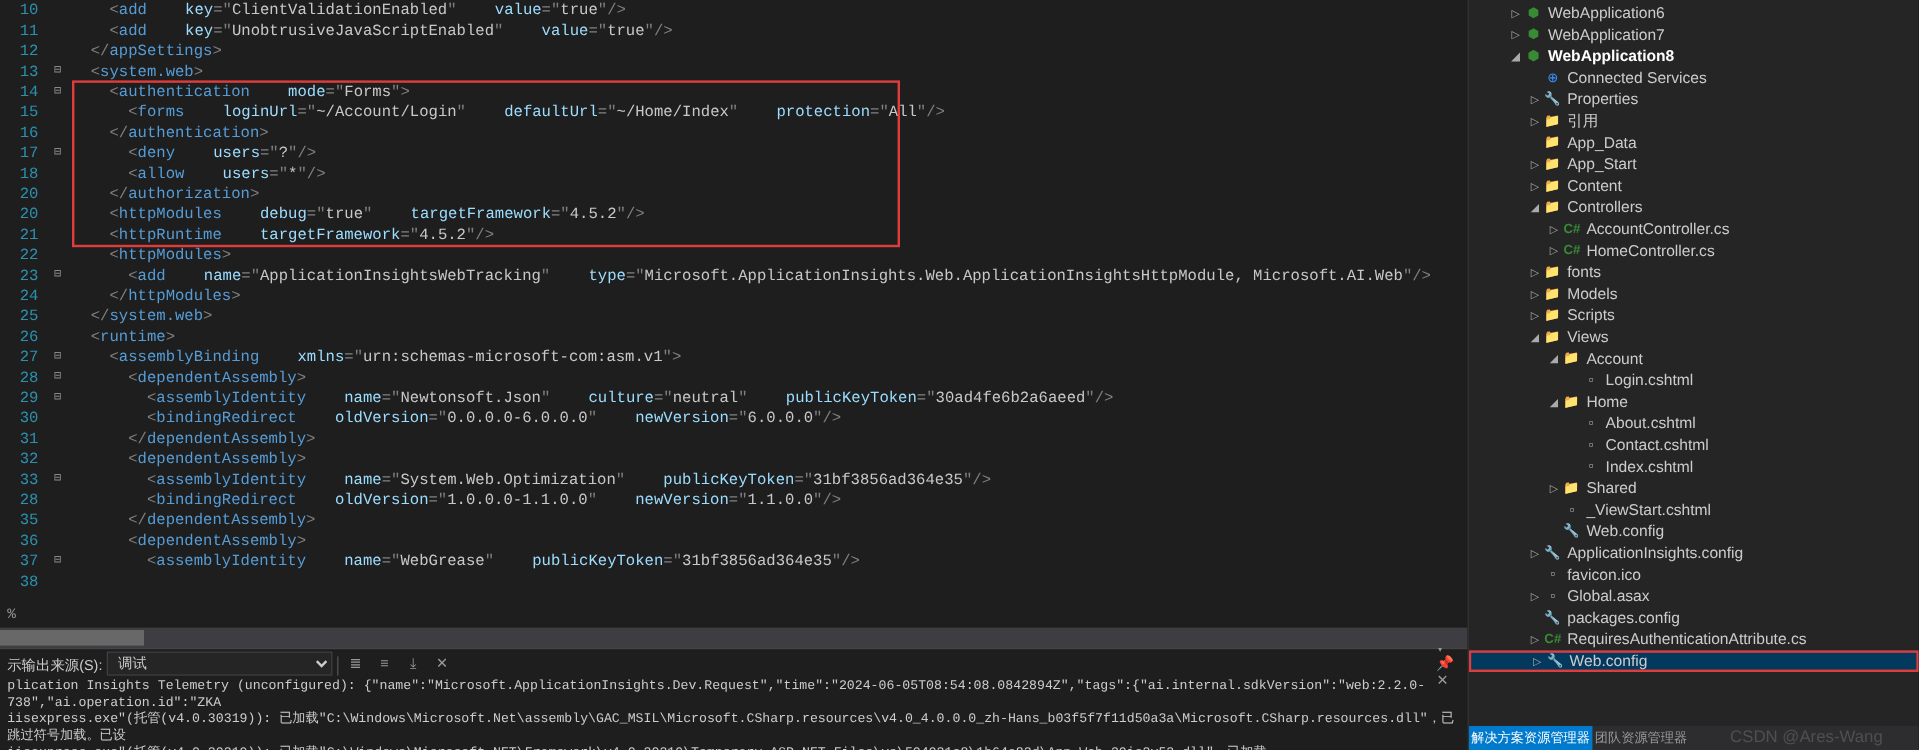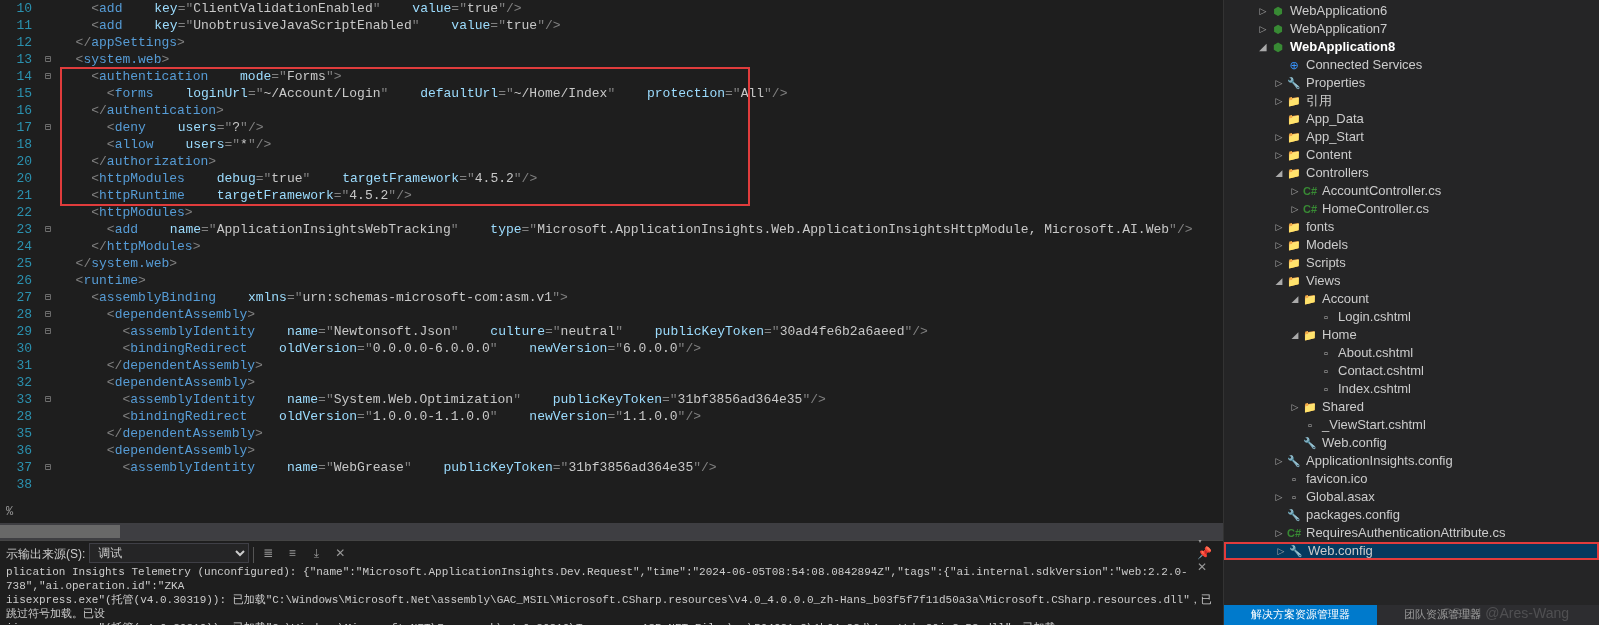--- a/index.html
+++ b/index.html
@@ -16,39 +16,39 @@
 .highlight-box { position: absolute; border: 2px solid #e03c3c; left: 60px; top: 67px; width: 690px; height: 139px; pointer-events: none; }
 .tag { color: #569cd6; }
 .attr { color: #9cdcfe; margin-left: 24px; }
 .str { color: #c8c8c8; }
 .punct { color: #808080; }
 .scrollbar-h { height: 17px; background: #3e3e42; position: relative; }
 .scrollbar-h::after { content: ""; position: absolute; left: 0; top: 2px; width: 120px; height: 13px; background: #686868; }
 .status-line { height: 18px; background: #1e1e1e; color: #999; font-size: 12px; padding: 0 6px; }
 .output-panel { height: 85px; border-top: 1px solid #444; background: #1e1e1e; display: flex; flex-direction: column; }
 .output-header { display: flex; align-items: flex-end; height: 22px; padding: 0 6px; gap: 4px; font-family: 'Microsoft YaHei', sans-serif; font-size: 12px; color: #ccc; }
-.output-header select { background: #252526; color: #ccc; border: 1px solid #3f3f46; font-size: 12px; padding: 1px 4px; width: 160px; }
+.output-header select { background: #252526; color: #ccc; border: 1px solid #3f3f46; font-size: 12px; padding: 1px 4px; width: 188px; }
 .output-header .icon-btn { width: 20px; height: 20px; display: inline-flex; align-items: center; justify-content: center; color: #999; cursor: pointer; }
 .output-body { flex: 1; padding: 2px 6px; font-size: 11px; color: #ccc; overflow: hidden; line-height: 14px; }
 .sidebar { width: 376px; background: #252526; color: #cccccc; font-family: 'Microsoft YaHei', Segoe UI, sans-serif; font-size: 13px; overflow-y: auto; border-left: 1px solid #333; position: relative; }
 .tree { padding: 2px 0; }
 .tree-item { display: flex; align-items: center; height: 18px; line-height: 18px; cursor: pointer; padding-right: 6px; }
 .tree-item.selected { background: #04395e; }
 .tree-item.active { font-weight: bold; color: #fff; }
 .expander { width: 14px; text-align: center; color: #aaa; font-size: 9px; }
 .icon { width: 16px; height: 16px; margin-right: 4px; display: inline-flex; align-items: center; justify-content: center; font-size: 11px; }
 .icon.csharp { color: #388a34; font-weight: bold; }
 .icon.folder { color: #dcb67a; }
 .icon.config { color: #6d6d6d; }
 .icon.file { color: #bbb; }
 .icon.proj { color: #388a34; }
 .icon.global { color: #3794ff; }
 .highlight-file { border: 2px solid #e03c3c; }
 .bottom-tabs { position: absolute; bottom: 0; left: 0; right: 0; height: 20px; background: #2d2d30; display: flex; font-family: 'Microsoft YaHei', sans-serif; font-size: 11px; color: #999; }
-.bottom-tabs .tab { padding: 2px 27px; cursor: pointer; }
+.bottom-tabs .tab { padding: 2px 2px; cursor: pointer; }
 .bottom-tabs .tab.active { background: #007acc; color: #fff; }
 .watermark { position: absolute; color: rgba(200,200,200,0.22); font-size: 14px; right: 30px; bottom: 4px; font-family: Arial; pointer-events: none; }
 </style>
 </head>
 <body>
 
 <div class="main-container">
   <div class="editor-panel">
     <div class="code-area">
       <div class="gutter" id="gutter">

